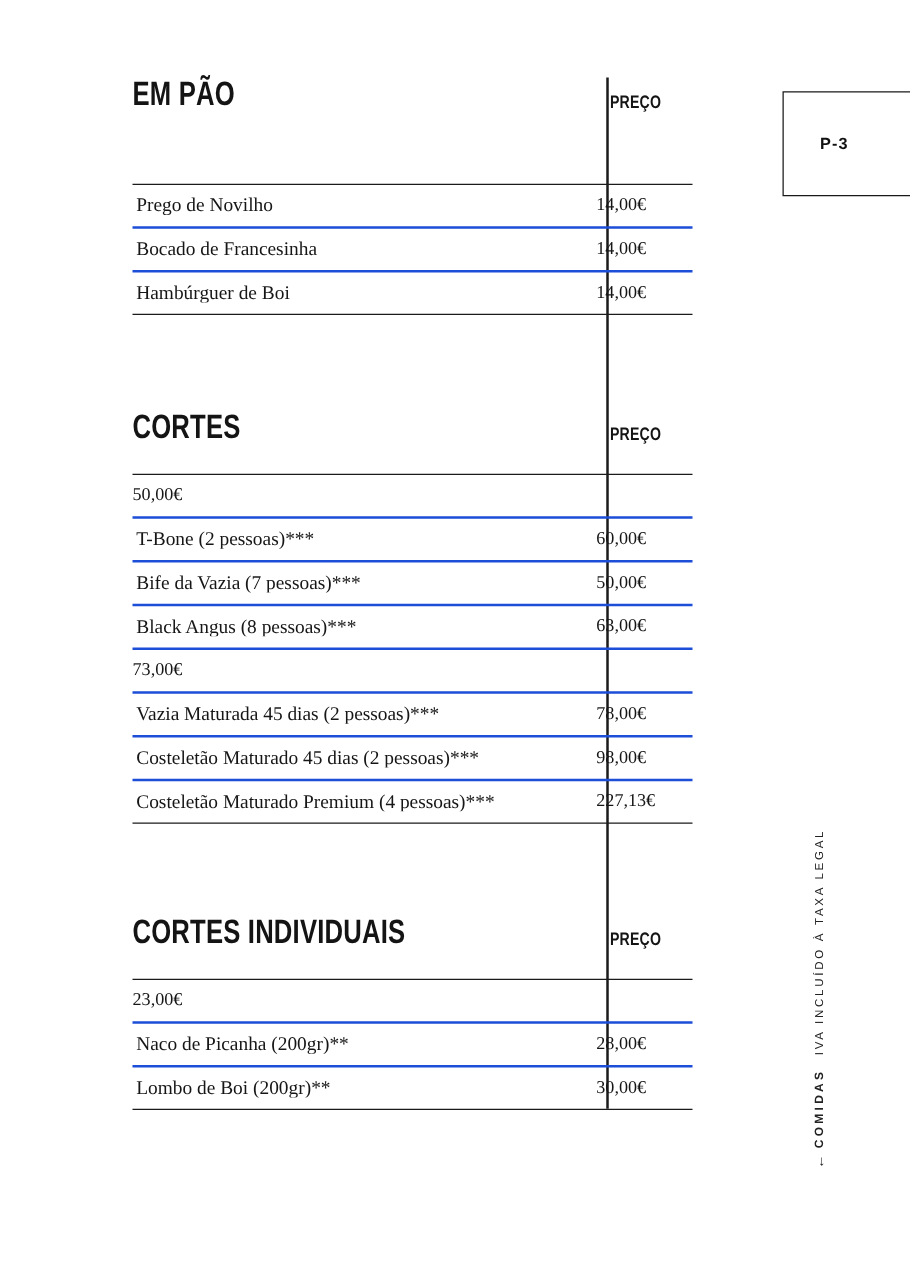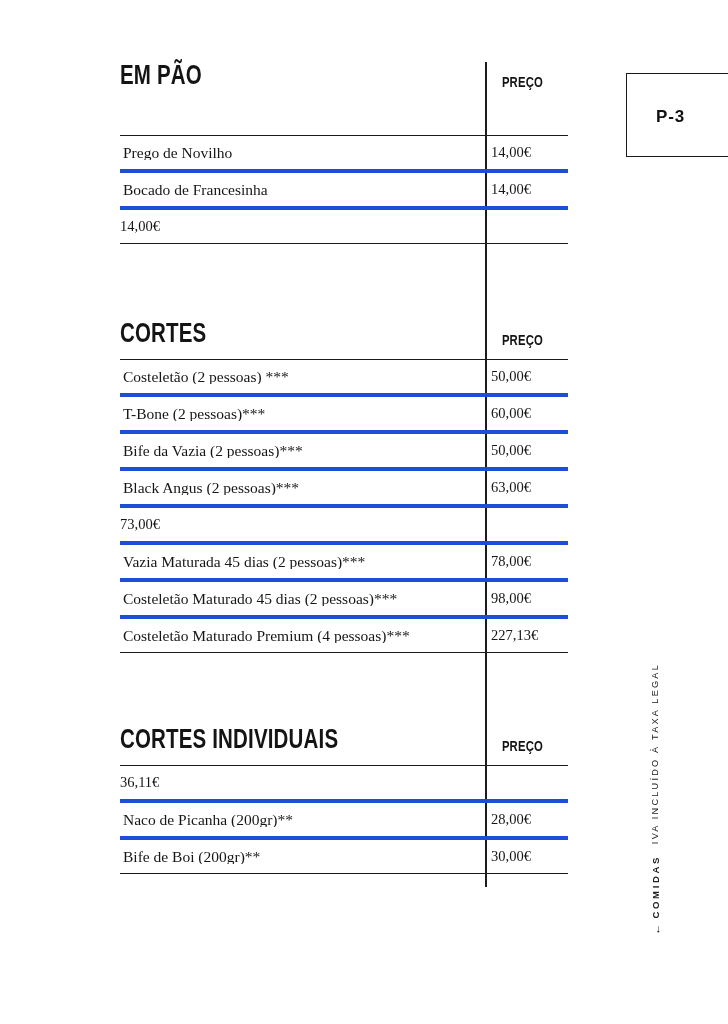--- a/index.html
+++ b/index.html
@@ -26,30 +26,30 @@
     height: 84px;
     box-sizing: border-box;
     border: 1.4px solid #1a1a1a;
     background: #ffffff;
   }
   #page-marker .pm-label {
     position: absolute;
     left: 29px;
     top: 33px;
     font-family: "Liberation Sans", sans-serif;
-    font-size: 17px;
+    font-size: 13px;
     font-weight: 700;
     letter-spacing: 0.9px;
     color: #111111;
   }
 
   
   #menu {
     position: absolute;
-    left: 120px;
+    left: 106px;
     top: 62px;
     width: 448px;
   }
 
   .section { position: relative; }
 
   
   .section-head {
     display: flex;
     align-items: flex-end;
@@ -83,26 +83,27 @@
     white-space: nowrap;
   }
 
   .head-pad-1 { height: 46px; }
   .head-pad-2 { height: 12px; }
 
   
   .rows {
     border-top: 1.6px solid #1b1b1b;
     border-bottom: 1.6px solid #1b1b1b;
+    margin-top: 12px;
   }
   .row {
     display: flex;
     align-items: center;
     height: 33px;
-    border-top: 4px solid #1d4ed8;
+    border-top: 2px solid #1d4ed8;
   }
   .row:first-child { border-top: none; }
 
   .row-name {
     flex: 0 0 371px;
     box-sizing: border-box;
     padding-left: 3px;
     font-size: 15.5px;
     line-height: 1;
     color: #161616;
@@ -180,48 +181,48 @@
     <div class="rows">
       <div class="row">
         <div class="row-name">Prego de Novilho</div>
         <div class="row-price">14,00€</div>
       </div>
       <div class="row">
         <div class="row-name">Bocado de Francesinha</div>
         <div class="row-price">14,00€</div>
       </div>
       <div class="row">
+        <div class="row-name">Hambúrguer de Boi</div>
         <div class="row-price">14,00€</div>
       </div>
     </div>
   </div>
 
   <div class="gap-1"></div>
 
   <div class="section">
     <div class="section-head">
       <div class="section-title">CORTES</div>
       <div class="section-price-label">PREÇO</div>
     </div>
     <div class="head-pad-2"></div>
     <div class="rows">
       <div class="row">
-        <div class="row-name">Costeletão (2 pessoas) ***</div>
         <div class="row-price">50,00€</div>
       </div>
       <div class="row">
         <div class="row-name">T-Bone (2 pessoas)***</div>
         <div class="row-price">60,00€</div>
       </div>
       <div class="row">
-        <div class="row-name">Bife da Vazia (2 pessoas)***</div>
+        <div class="row-name">Bife da Vazia (7 pessoas)***</div>
         <div class="row-price">50,00€</div>
       </div>
       <div class="row">
-        <div class="row-name">Black Angus (2 pessoas)***</div>
+        <div class="row-name">Black Angus (8 pessoas)***</div>
         <div class="row-price">63,00€</div>
       </div>
       <div class="row">
         <div class="row-price">73,00€</div>
       </div>
       <div class="row">
         <div class="row-name">Vazia Maturada 45 dias (2 pessoas)***</div>
         <div class="row-price">78,00€</div>
       </div>
       <div class="row">
@@ -238,28 +239,28 @@
   <div class="gap-2"></div>
 
   <div class="section">
     <div class="section-head">
       <div class="section-title">CORTES INDIVIDUAIS</div>
       <div class="section-price-label">PREÇO</div>
     </div>
     <div class="head-pad-2"></div>
     <div class="rows">
       <div class="row">
-        <div class="row-price">36,11€</div>
+        <div class="row-price">23,00€</div>
       </div>
       <div class="row">
         <div class="row-name">Naco de Picanha (200gr)**</div>
         <div class="row-price">28,00€</div>
       </div>
       <div class="row">
-        <div class="row-name">Bife de Boi (200gr)**</div>
+        <div class="row-name">Lombo de Boi (200gr)**</div>
         <div class="row-price">30,00€</div>
       </div>
     </div>
   </div>
 
 </div>
 
 <div class="vside" id="vtax">IVA INCLUÍDO À TAXA LEGAL</div>
 
 <div class="vside" id="vcat">

